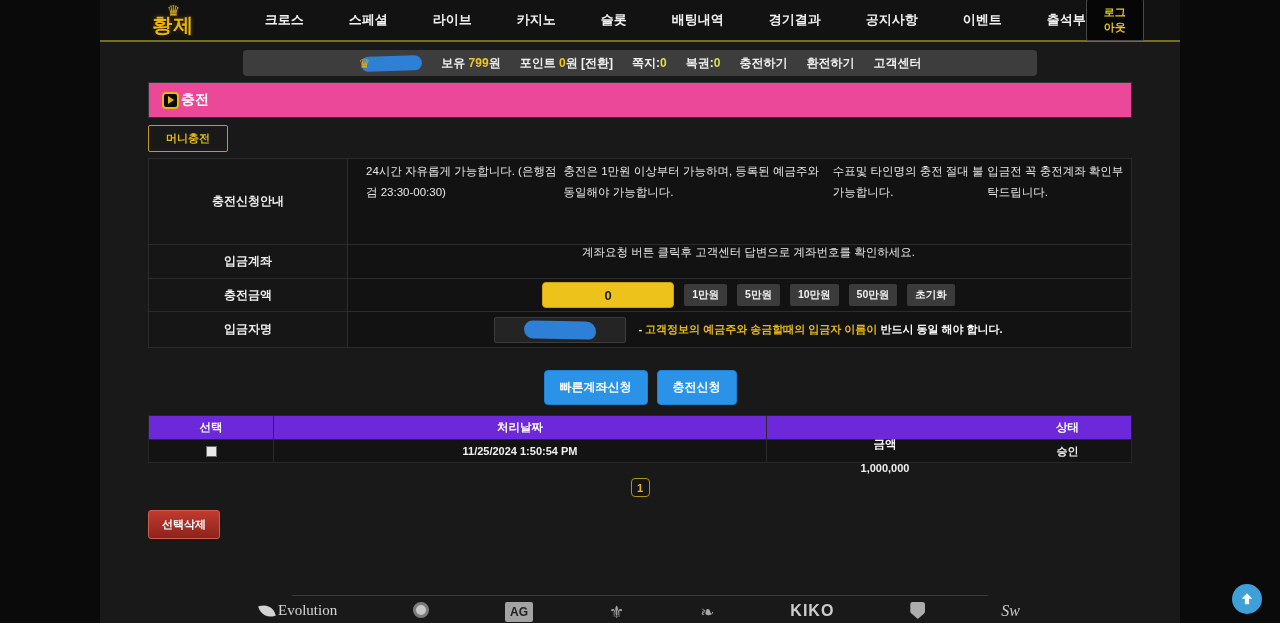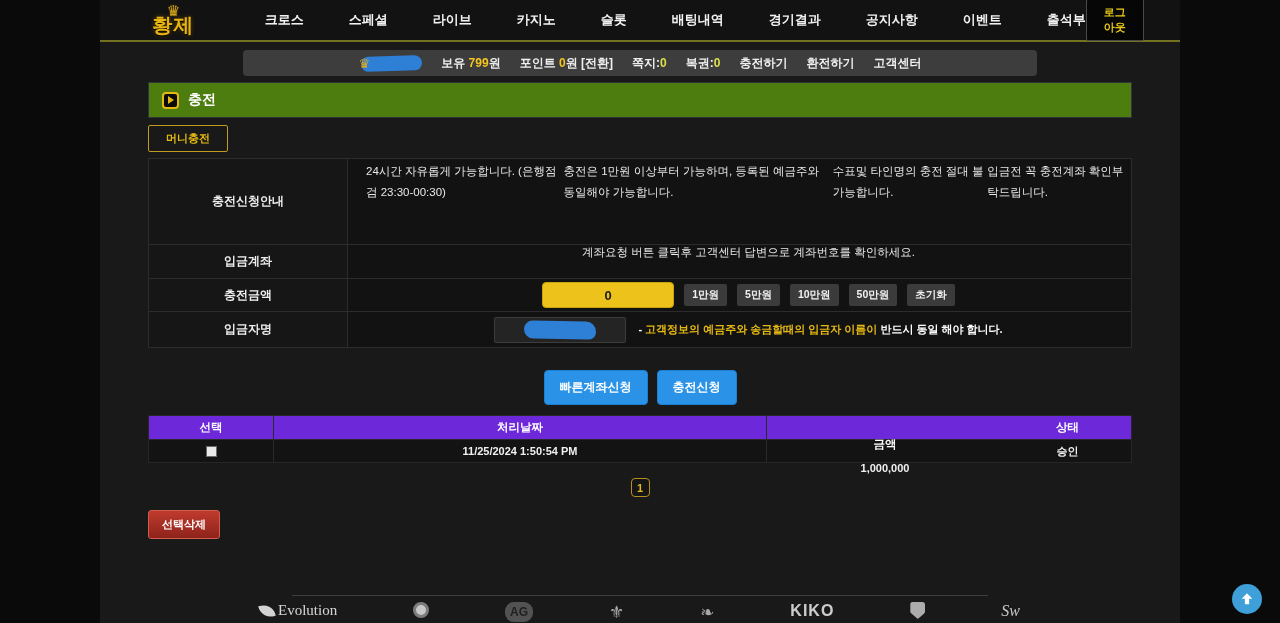--- a/index.html
+++ b/index.html
@@ -25,22 +25,22 @@
   .user-id { display:flex; align-items:center; position:relative; height:100%; }
   .mini-crown { color:#e0aa1e; font-size:13px; margin-right:-8px; position:relative; z-index:1; }
   .name-blob { width:60px; height:15px; background:#2e7fd6; border-radius:8px 10px 9px 7px; transform:rotate(-2deg); }
   .gold { color:#f4c51c; }
   .lime { color:#d9e04b; }
   .ub-link { cursor:pointer; }
 
   
   .content { width:984px; margin:6px auto 0; position:relative; }
 
-  .section-head { height:36px; background:#4d7c0f; border:1px solid #30343a; display:flex; align-items:center;
-    padding-left:13px; gap:9px;text-align:right; }
+  .section-head { height:36px; background:#ec4899; border:1px solid #30343a; display:flex; align-items:center;
+    padding-left:13px; gap:2px;text-align:right; }
   .play-box { width:17px; height:17px; border:2px solid #e6b912; border-radius:4px; background:#0c0c0c;
     display:flex; align-items:center; justify-content:center; }
   .play-tri { width:0; height:0; border-top:4px solid transparent; border-bottom:4px solid transparent;
     border-left:6px solid #e6b912; margin-left:1px; }
   .section-title { color:#fff; font-size:14px; font-weight:bold; }
 
   .money-tab { display:inline-block; margin-top:7px; padding:5px 17px; border:1px solid #c19b1e;
     color:#e6b912; font-size:11px; font-weight:bold; border-radius:2px; background:transparent; cursor:pointer; }
 
   
@@ -95,21 +95,21 @@
 
   
   .footer { position:absolute; left:0; top:595px; width:1080px; }
   .footer-line { width:696px; margin:0 auto; border-top:1px solid #3d3d3d; }
   .partners { width:760px; margin:6px auto 0; display:flex; align-items:flex-start; justify-content:space-between;
     color:#cfcfcf; filter:grayscale(1); }
   .partner { display:flex; align-items:center; gap:4px; opacity:.9; }
   .p-serif { font-family:"Liberation Serif","DejaVu Serif",serif; font-size:15px; color:#e8e8e8; }
   .leaf { width:14px; height:14px; background:#e8e8e8; border-radius:0 90% 0 90%; transform:rotate(-18deg); }
   .pcircle { width:16px; height:16px; border-radius:50%; background:#dcdcdc; border:3px solid #888; }
-  .agbox { background:#c2410c; color:#222; font-weight:bold; font-size:12px; padding:3px 5px; border-radius:9px; }
+  .agbox { background:#eab308; color:#222; font-weight:bold; font-size:12px; padding:3px 5px; border-radius:2px; }
   .orn { font-size:17px; color:#b9b9b9; }
   .kiko { font-size:16px; font-weight:bold; letter-spacing:1px; color:#e0e0e0; }
   .shield { width:15px; height:17px; background:#bdbdbd; border-radius:3px 3px 8px 8px;
     clip-path:polygon(0 0,100% 0,100% 62%,50% 100%,0 62%); }
   .p-script { font-family:"Liberation Serif","DejaVu Serif",serif; font-style:italic; font-size:16px; color:#dcdcdc; }
 
   
   .scroll-top { position:absolute; left:1232px; top:584px; width:30px; height:30px; border-radius:50%;
     background:#3f9fd8; display:flex; align-items:center; justify-content:center; cursor:pointer; }
 </style>

